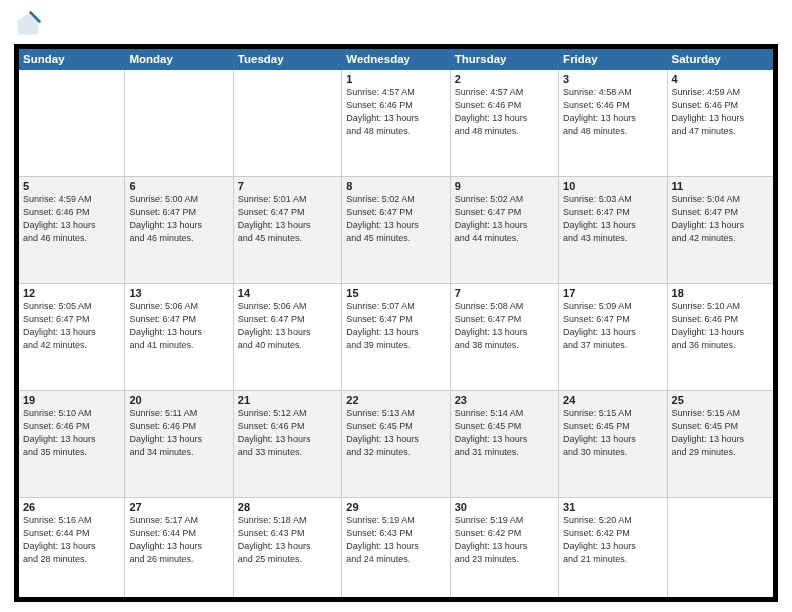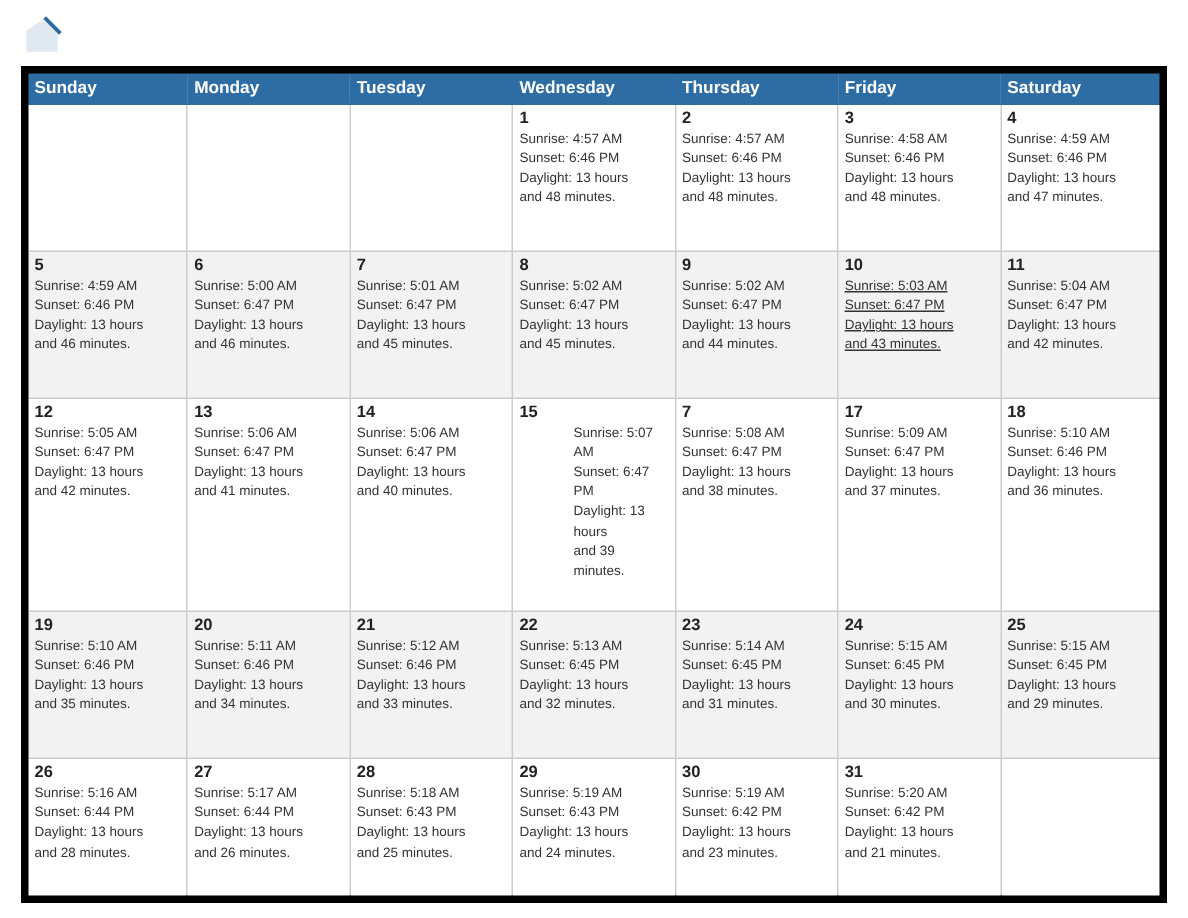--- a/index.html
+++ b/index.html
@@ -195,21 +195,21 @@
           </td>
           <td>
             <span class="day-num">9</span>
             <div class="day-info" style="white-space: pre-line;">Sunrise: 5:02 AM
 Sunset: 6:47 PM
 Daylight: 13 hours
 and 44 minutes.</div>
           </td>
           <td>
             <span class="day-num">10</span>
-            <div class="day-info" style="white-space: pre-line; text-decoration: underline;">Sunrise: 5:03 AM
+            <div class="day-info" style="white-space: pre-line;">Sunrise: 5:03 AM
 Sunset: 6:47 PM
 Daylight: 13 hours
 and 43 minutes.</div>
           </td>
           <td>
             <span class="day-num">11</span>
             <div class="day-info" style="white-space: pre-line;">Sunrise: 5:04 AM
 Sunset: 6:47 PM
 Daylight: 13 hours
 and 42 minutes.</div>
@@ -232,21 +232,21 @@
           </td>
           <td>
             <span class="day-num">14</span>
             <div class="day-info" style="white-space: pre-line;">Sunrise: 5:06 AM
 Sunset: 6:47 PM
 Daylight: 13 hours
 and 40 minutes.</div>
           </td>
           <td>
             <span class="day-num">15</span>
-            <div class="day-info" style="white-space: pre-line; margin-left: 36px;">Sunrise: 5:07 AM
+            <div class="day-info" style="white-space: pre-line;">Sunrise: 5:07 AM
 Sunset: 6:47 PM
 Daylight: 13 hours
 and 39 minutes.</div>
           </td>
           <td>
             <span class="day-num">7</span>
             <div class="day-info" style="white-space: pre-line;">Sunrise: 5:08 AM
 Sunset: 6:47 PM
 Daylight: 13 hours
 and 38 minutes.</div>

